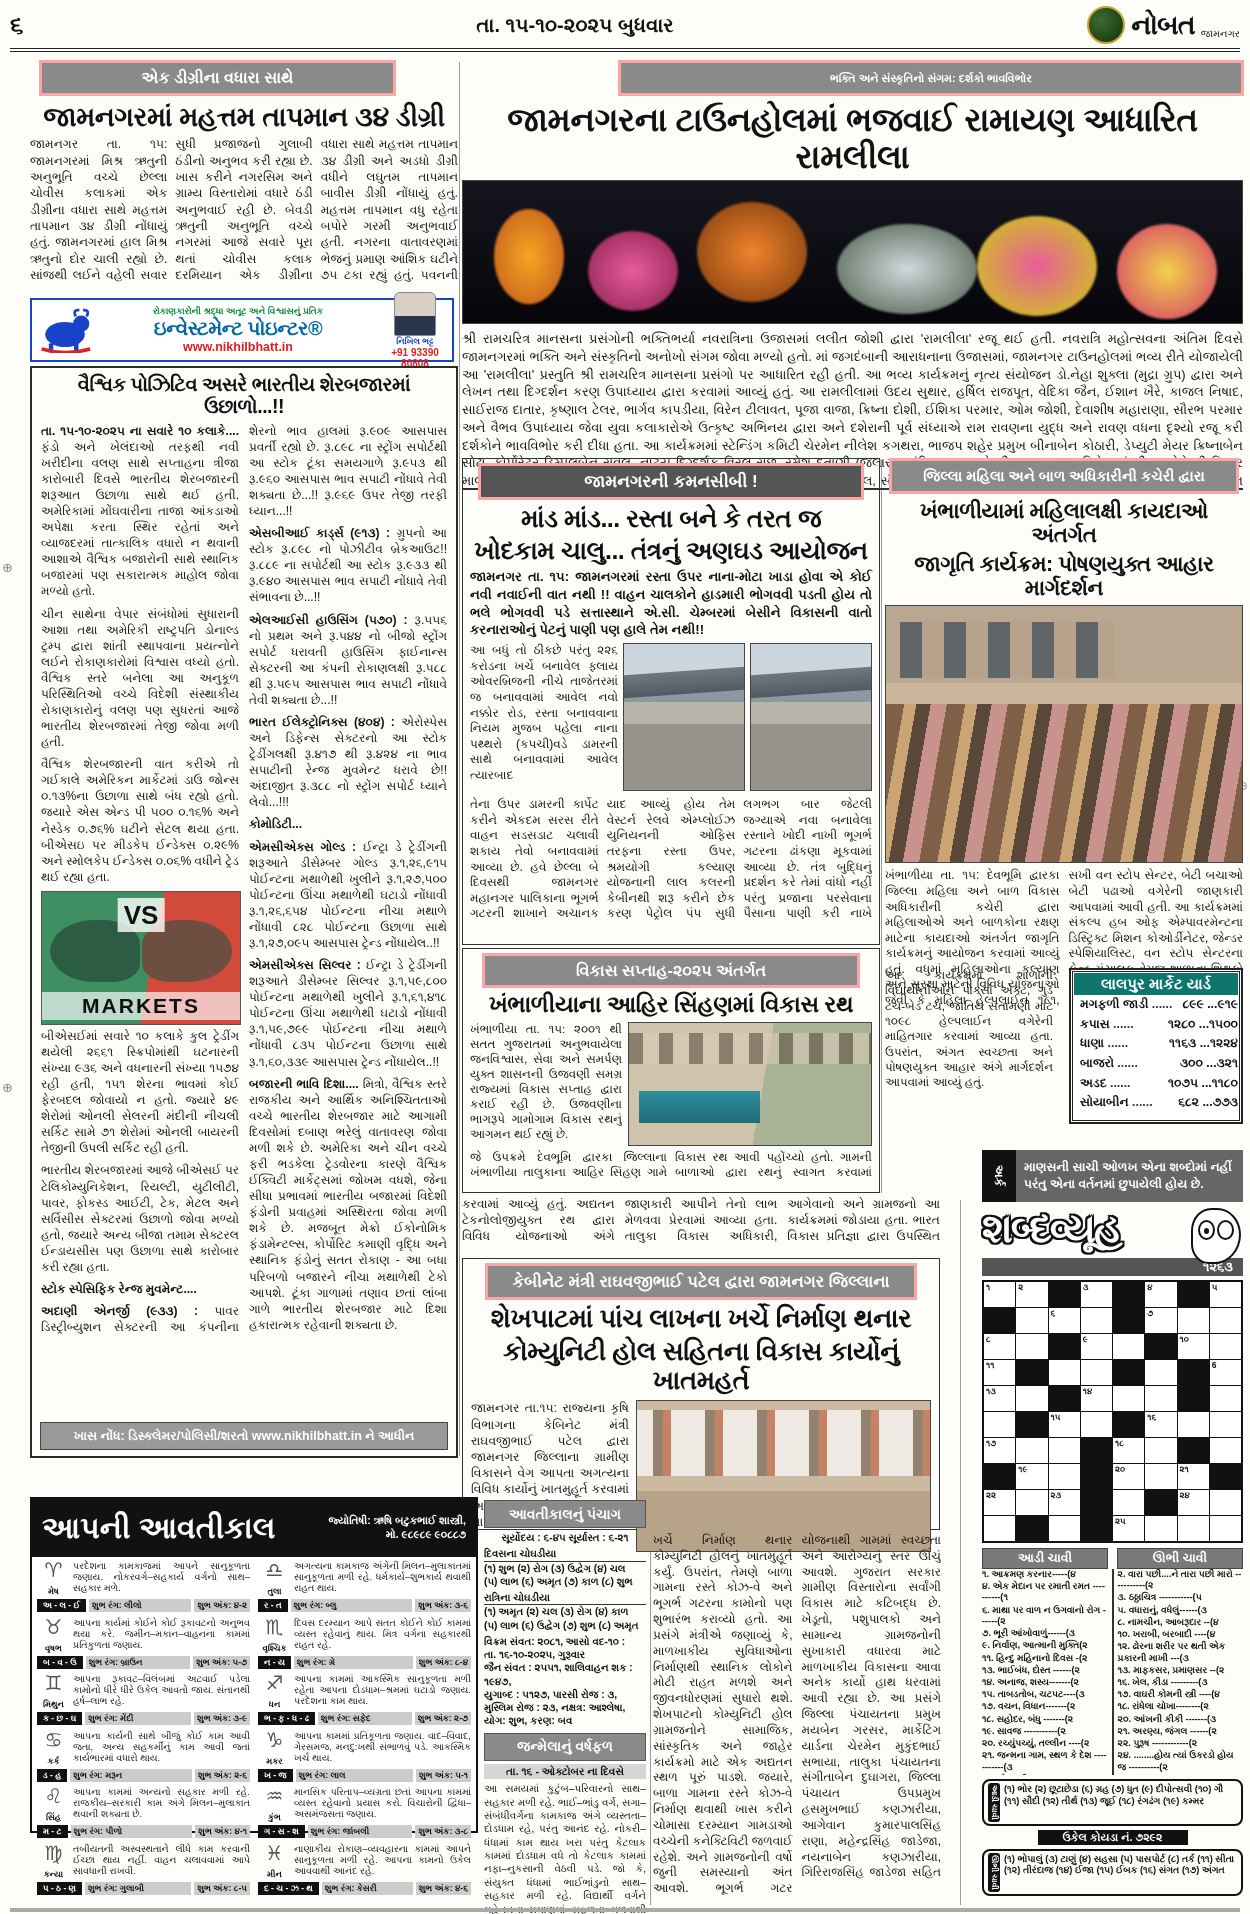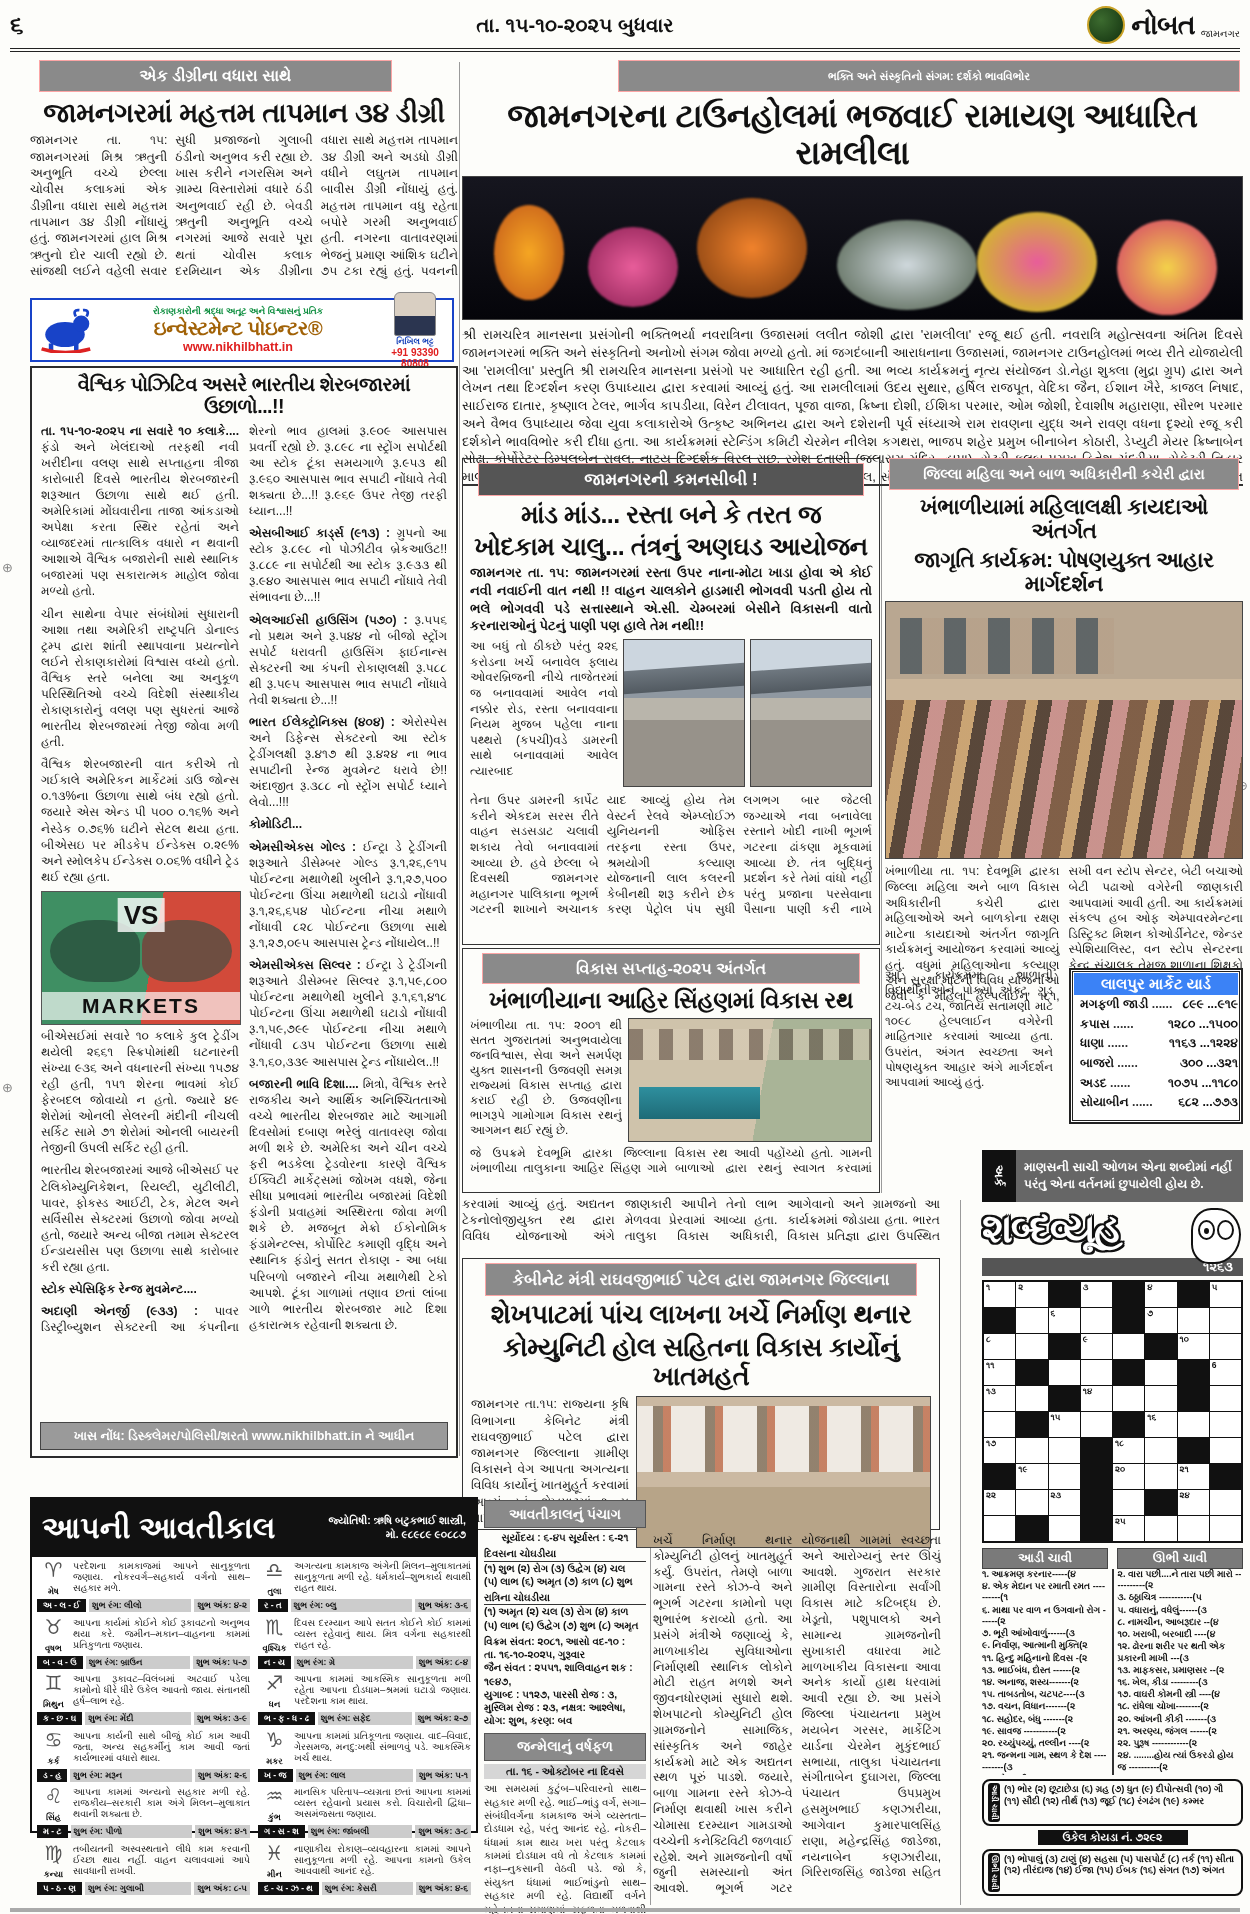--- a/index.html
+++ b/index.html
@@ -11,37 +11,37 @@
   
   #hdr{left:10px;top:2px;right:10px;height:46px;border-bottom:4px double #222;display:flex;align-items:center;}
   #pgno{font-size:24px;font-weight:bold;width:120px;}
   #hdate{flex:1;text-align:center;font-size:20px;font-weight:bold;}
   #mast{width:220px;display:flex;align-items:center;justify-content:flex-end;gap:6px;}
   #mastball{width:34px;height:34px;border-radius:50%;background:radial-gradient(circle at 35% 35%,#3c6b2f,#12310f);border:2px solid #c9a227;}
   #mastname{font-size:27px;font-weight:900;letter-spacing:-1px;}
   #mastsub{font-size:10px;font-weight:normal;align-self:flex-end;margin-bottom:4px;}
   .regmark{position:absolute;color:#888;font-size:13px;}
   
-  .kick{background:#8a8a8a;color:#fff;font-weight:bold;display:flex;align-items:center;justify-content:center;border:1px solid #fca5a5;}
+  .kick{background:#8a8a8a;color:#fff;font-weight:bold;display:flex;align-items:center;justify-content:center;border:3px solid #fca5a5;}
   .kickdark{background:#555;}
   .vr{position:absolute;width:1px;background:#9a9a9a;}
   .hl{font-weight:900;line-height:1.12;letter-spacing:-0.5px;}
   .body-txt{font-size:12.2px;line-height:1.34;}
   .photo{position:relative;border:1px solid #444;overflow:hidden;}
   
   #weather{left:30px;top:60px;width:428px;}
   #weather .kick{height:30px;font-size:16px;width:82%;margin-left:9px;}
   #weather .hl{font-size:27px;margin:6px 0 4px;}
   #wbody{columns:3;column-gap:8px;height:150px;overflow:hidden;}
   
   #ad{left:30px;top:298px;width:424px;height:64px;border:2px solid #1843c8;display:flex;align-items:center;gap:6px;padding:2px 6px;box-sizing:border-box;background:#fff;}
   #adbull{width:54px;height:46px;flex:none;}
   #admid{flex:1;text-align:center;}
   #adtag{color:#0a8c3c;font-size:9px;font-weight:bold;}
-  #adbrand{color:#a16207;font-size:20px;font-weight:900;letter-spacing:-0.5px;}
+  #adbrand{color:#0369a1;font-size:20px;font-weight:900;letter-spacing:-0.5px;}
   #adsite{color:#e02020;font-size:12.5px;font-weight:bold;}
   #adright{width:62px;flex:none;text-align:center;}
   #adface{width:40px;height:42px;margin:0 auto;border-radius:6px 6px 2px 2px;background:linear-gradient(#d9cfc2 55%,#2b3550 55%);border:1px solid #888;}
   #adname{color:#1640b8;font-size:8.5px;font-weight:bold;}
   #adphone{color:#e02020;font-size:10px;font-weight:bold;}
   
   #stock{left:30px;top:366px;width:428px;height:1092px;border:2px solid #2b2b2b;box-sizing:border-box;padding:6px 9px;}
   #stock .hl{font-size:19.5px;text-align:center;margin-bottom:5px;}
   #stockcols{columns:2;column-gap:10px;height:992px;overflow:hidden;font-size:12.1px;line-height:1.33;}
   .para{margin:0 0 6px;text-align:justify;}
@@ -102,21 +102,21 @@
   #mahila .kick{height:30px;font-size:14.5px;margin:0 4px;}
   #mahila .hl{font-size:21.5px;text-align:center;margin-top:5px;}
   #mahilaphoto{height:256px;margin-top:5px;background:linear-gradient(#b9a791 0 30%,#cbb69b 30%);position:relative;}
   #mahilaphoto:before{content:"";position:absolute;bottom:0;left:0;right:0;height:62%;background:repeating-linear-gradient(100deg,#6e4a33 0 18px,#caa06a 18px 30px,#3d2c22 30px 44px,#c98a8a 44px 60px);opacity:.8;}
   #mahilaphoto:after{content:"";position:absolute;top:6%;left:4%;width:60%;height:22%;background:repeating-linear-gradient(90deg,#3a4a55 0 22px,#b6a089 22px 44px);opacity:.7;}
   #mahilabody{columns:2;column-gap:9px;font-size:12px;line-height:1.3;height:142px;overflow:hidden;margin-top:5px;}
   #mahilarow{left:885px;top:968px;width:358px;display:flex;gap:16px;}
   #mahilacont{width:168px;flex:none;font-size:11.8px;line-height:1.3;height:172px;overflow:hidden;text-align:justify;}
   
   #yard{flex:1;border:2px solid #222;box-shadow:0 0 0 1px #fff inset,0 0 0 2px #222 inset;padding:3px;height:156px;box-sizing:border-box;background:#fff;}
-  #yardhead{background:#3b82f6;color:#fff;font-weight:bold;font-size:15px;text-align:center;padding:2px 0;}
+  #yardhead{background:#0f766e;color:#fff;font-weight:bold;font-size:15px;text-align:center;padding:2px 0;}
   .mrow{display:flex;font-size:12.3px;font-weight:bold;line-height:1.6;padding-left:6px;}
   .mrow .dots{flex:1;overflow:hidden;white-space:nowrap;color:#333;}
   
   #ark{left:982px;top:1150px;width:261px;height:52px;display:flex;}
   #arklabel{width:34px;background:#111;color:#fff;font-weight:900;font-size:12px;display:flex;align-items:center;justify-content:center;writing-mode:vertical-rl;}
   #arkbox{flex:1;background:#666;color:#fff;font-weight:bold;font-size:12.3px;line-height:1.35;display:flex;flex-direction:column;justify-content:center;padding:2px 8px;}
   
   #xw{left:982px;top:1206px;width:261px;}
   #xwtitle{position:relative;height:58px;}
   #xwname{font-size:40px;font-weight:900;color:#fff;text-shadow:-2px 0 #111,2px 0 #111,0 -2px #111,0 2px #111,-2px -2px #111,2px 2px #111,-2px 2px #111,2px -2px #111;letter-spacing:-2px;}

